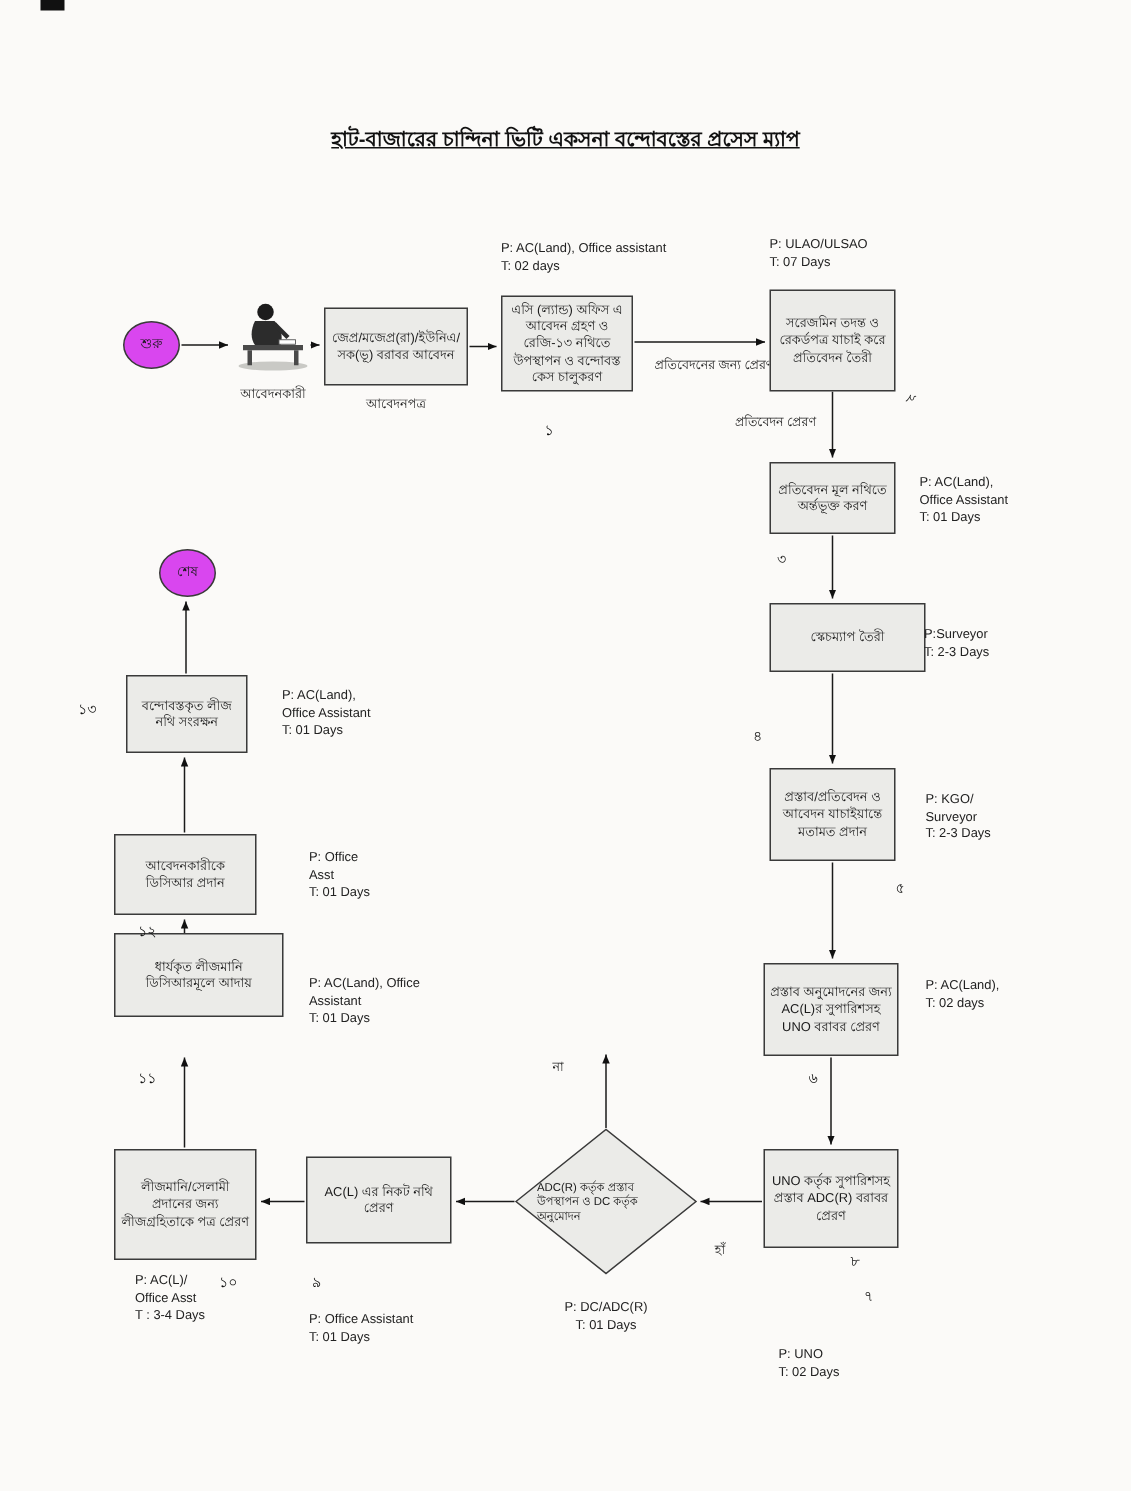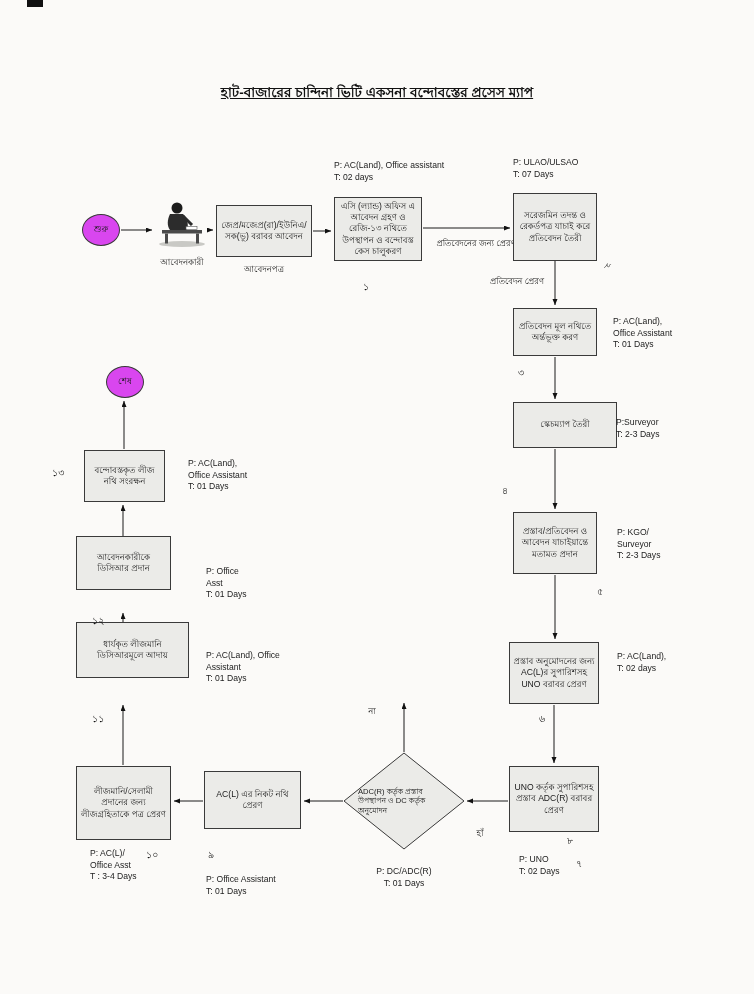--- a/index.html
+++ b/index.html
@@ -122,21 +122,21 @@
 T: 2-3 Days</div>
   <div class="num" style="left:597px;top:585px">৫</div>
 
   <div class="node" style="left:509px;top:642px;width:90px;height:62px">প্রস্তাব অনুমোদনের জন্য AC(L)র সুপারিশসহ UNO বরাবর প্রেরণ</div>
   <div class="pt" style="left:617px;top:651px;width:110px">P: AC(Land),
 T: 02 days</div>
   <div class="num" style="left:539px;top:712px">৬</div>
 
   <div class="node" style="left:509px;top:766px;width:90px;height:66px">UNO কর্তৃক সুপারিশসহ প্রস্তাব ADC(R) বরাবর প্রেরণ</div>
   <div class="num" style="left:567px;top:834px">৮</div>
-  <div class="pt" style="left:519px;top:854px;width:70px">P: UNO
+  <div class="pt" style="left:519px;top:897px;width:70px">P: UNO
 T: 02 Days</div>
   <div class="num" style="left:576px;top:857px">৭</div>
 
   <div class="diamond-text" style="left:358px;top:768px;width:92px;height:66px">ADC(R) কর্তৃক প্রস্তাব উপস্থাপন ও DC কর্তৃক অনুমোদন</div>
   <div class="pt" style="left:356px;top:866px;width:96px;text-align:center">P: DC/ADC(R)
 T: 01 Days</div>
   <div class="edge-label" style="left:468px;top:828px;width:24px">হাঁ</div>
   <div class="edge-label" style="left:360px;top:706px;width:24px">না</div>
 
   <div class="node" style="left:204px;top:771px;width:97px;height:58px">AC(L) এর নিকট নথি প্রেরণ</div>
@@ -149,21 +149,21 @@
 Office Asst
 T : 3-4 Days</div>
   <div class="num" style="left:146px;top:848px">১০</div>
 
   <div class="node" style="left:76px;top:622px;width:113px;height:56px">ধার্যকৃত লীজমানি ডিসিআরমূলে আদায়</div>
   <div class="pt" style="left:206px;top:650px;width:120px">P: AC(Land), Office
 Assistant
 T: 01 Days</div>
   <div class="num" style="left:92px;top:712px">১১</div>
 
-  <div class="node" style="left:76px;top:536px;width:95px;height:54px">আবেদনকারীকে ডিসিআর প্রদান</div>
+  <div class="node" style="left:76px;top:556px;width:95px;height:54px">আবেদনকারীকে ডিসিআর প্রদান</div>
   <div class="pt" style="left:206px;top:566px;width:100px">P: Office
 Asst
 T: 01 Days</div>
   <div class="num" style="left:92px;top:614px">১২</div>
 
   <div class="node" style="left:84px;top:450px;width:81px;height:52px">বন্দোবস্তকৃত লীজ নথি সংরক্ষন</div>
   <div class="pt" style="left:188px;top:458px;width:110px">P:  AC(Land),
 Office Assistant
 T:  01 Days</div>
   <div class="num" style="left:52px;top:466px">১৩</div>

